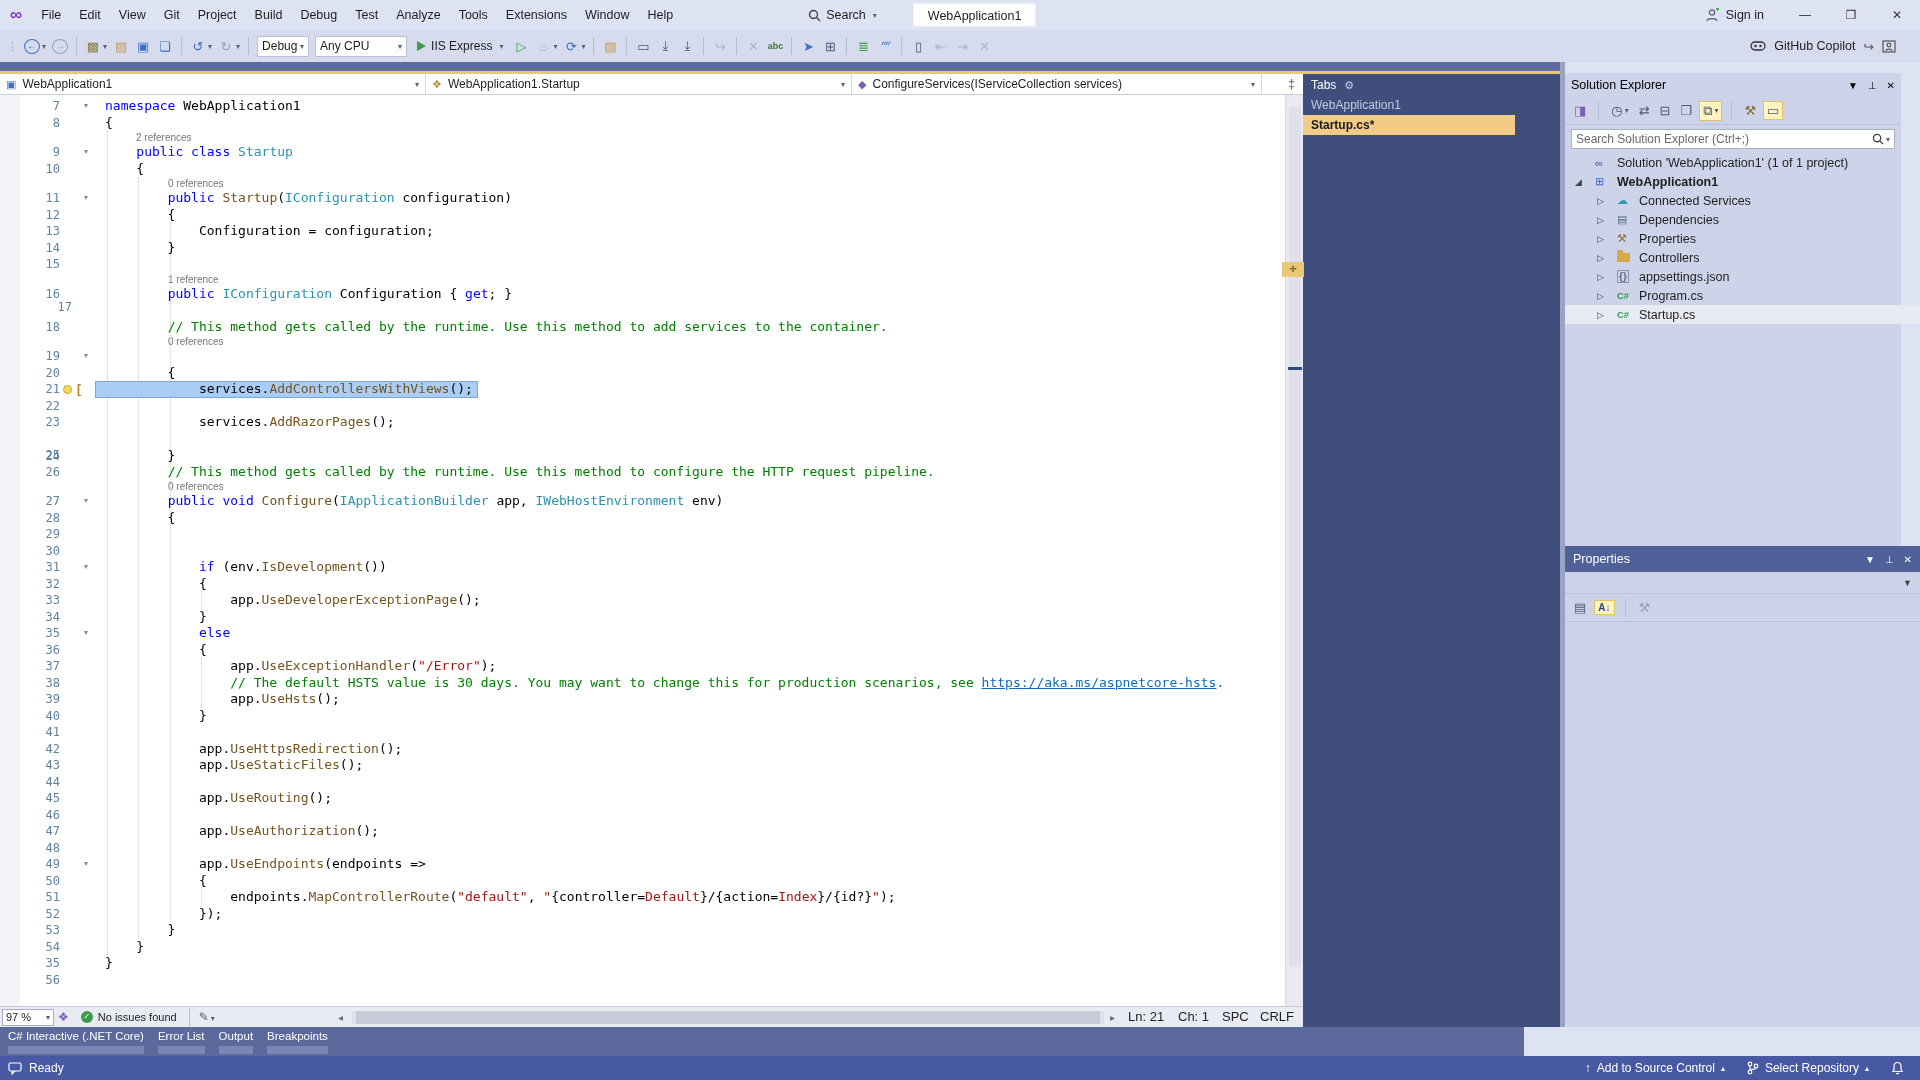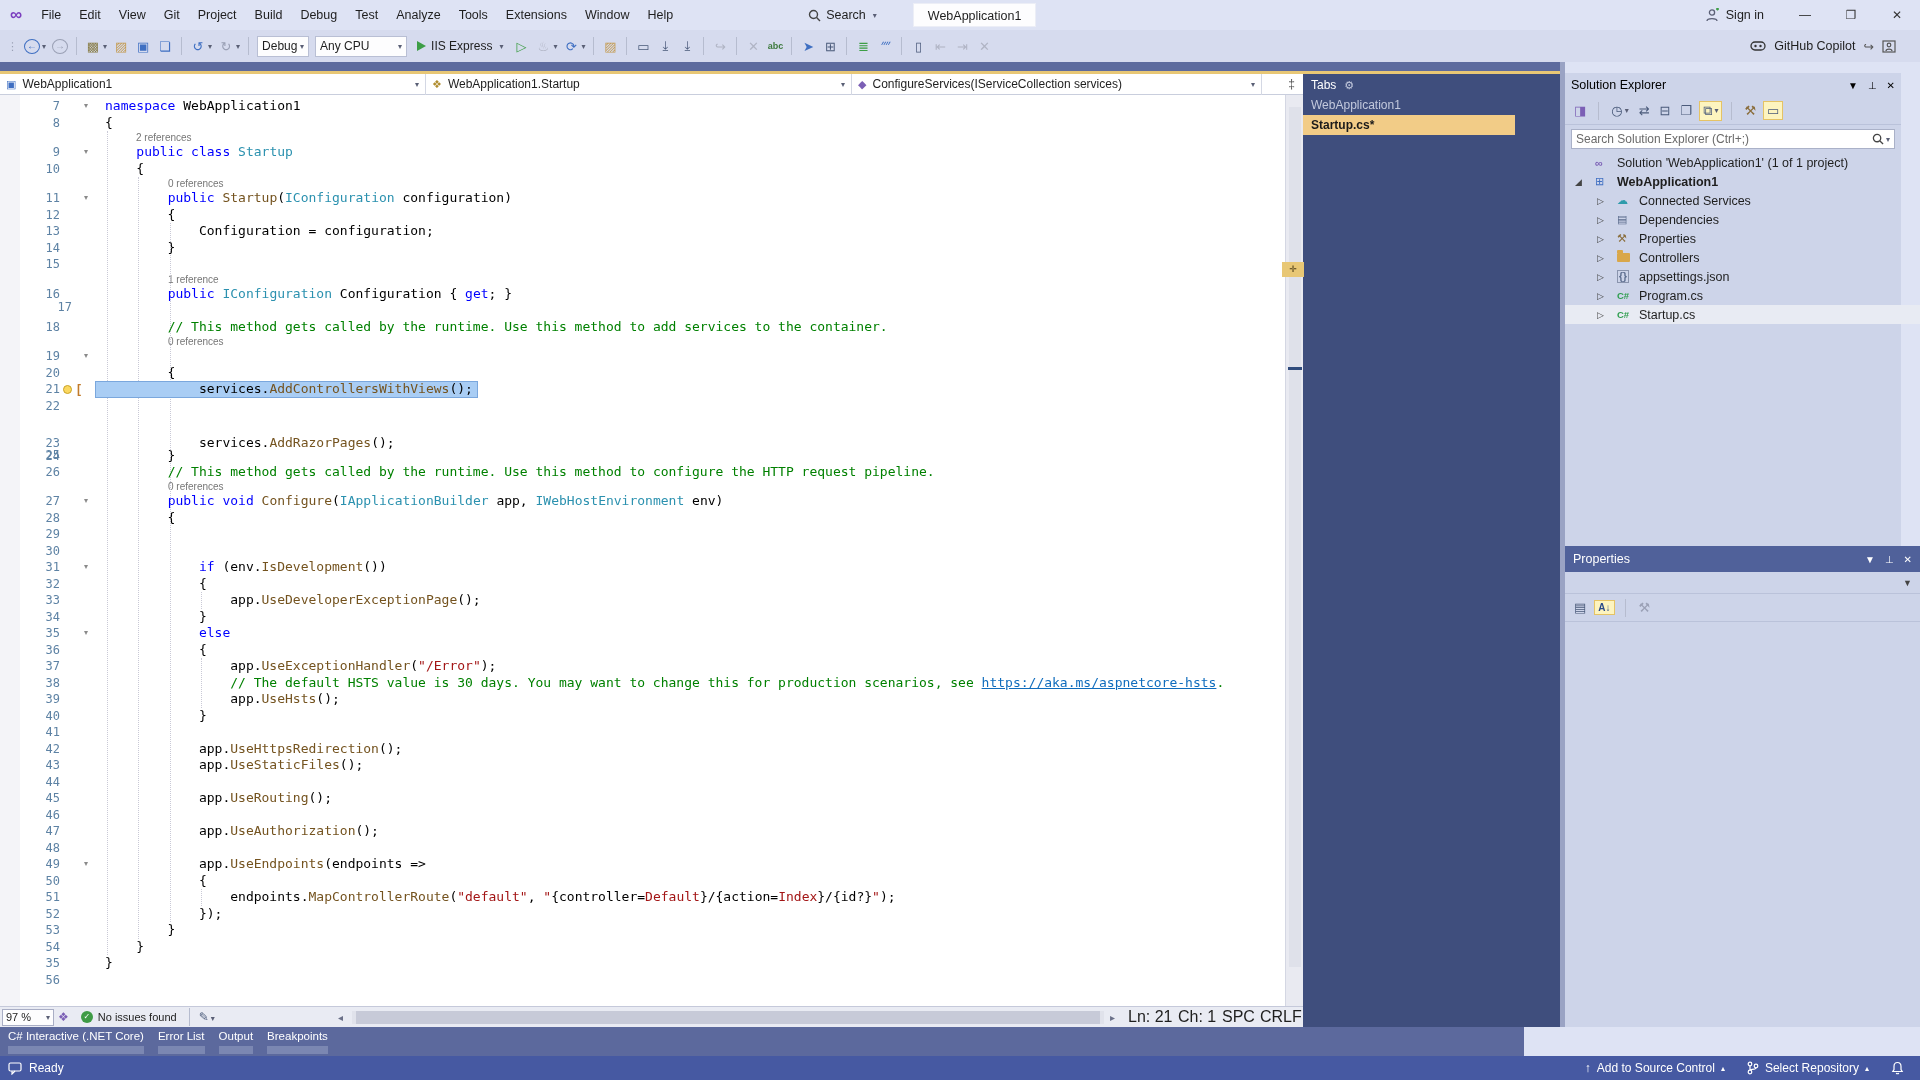--- a/index.html
+++ b/index.html
@@ -75,21 +75,21 @@
   #editorstatus { position:absolute; left:0; top:1006px; width:1303px; height:21px; background:#e9ebf3;
                   border-top:1px solid #c5c9da; display:flex; align-items:center; font-size:11px; color:#1e1e1e; }
   #zoom-combo { background:#fdfdfe; border:1px solid #a9aec5; height:17px; width:52px; margin-left:2px;
                 display:flex; align-items:center; justify-content:space-between; padding:0 3px; }
   .es-icon { margin:0 4px; font-size:12px; }
   #issue-check { width:12px; height:12px; border-radius:50%; background:#3f9b46; color:#fff; font-size:8px;
                  line-height:12px; text-align:center; margin:0 5px 0 8px; }
   #hsc-track { position:absolute; left:352px; top:4px; width:752px; height:13px; background:#e0e2eb; }
   #hsc-thumb { position:absolute; left:4px; top:0; width:744px; height:13px; background:#c7cad8; }
   .hsc-arrow { position:absolute; top:4px; color:#6a7088; font-size:10px; line-height:13px; }
-  .es-right { position:absolute; top:0; height:21px; line-height:20px; font-size:16px; }
+  .es-right { position:absolute; top:0; height:21px; line-height:20px; font-size:13px; }
 
   
   #tabspanel { position:absolute; left:1303px; top:74px; width:257px; height:953px; background:#3f4e7d; }
   #tabspanel-header { height:22px; color:#ffffff; font-size:12px; display:flex; align-items:center;
                       gap:8px; padding-left:8px; }
   .tp-item { width:212px; height:19px; line-height:19px; padding-left:8px; font-size:12px; color:#c3c9dd; }
   .tp-item.sel { background:#f2cc87; color:#1a1a1a; font-weight:bold; height:20px; line-height:20px; }
 
   
   #rightgap { position:absolute; left:1560px; top:62px; width:5px; height:965px; background:#9aa3c4; }
@@ -404,21 +404,21 @@
           <div class="sel-band" style="left: 95px; width: 382.6px;"></div>
           <span class="ln">21</span>
           <span class="bulb"></span>
           <span class="brkt">[</span>
           <span class="ct"><span class="p">            services.</span><span class="m">AddControllersWithViews</span><span class="p">();</span></span>
         </div>
         <div class="code-row" style="top: 302.5px;">
           <span class="ln">22</span>
           <span class="ct"></span>
         </div>
-        <div class="code-row" style="top: 319px; margin-top: 21px;">
+        <div class="code-row" style="top: 319px;">
           <span class="ln">23</span>
           <span class="ct"><span class="p">            services.</span><span class="m">AddRazorPages</span><span class="p">();</span></span>
         </div>
         <div class="code-row" style="top: 353px;">
           <span class="ln">24</span>
           <span class="ct"><span class="p">        }</span></span>
         </div>
         <div class="code-row" style="top: 352px;">
           <span class="ln">25</span>
           <span class="ct"></span>

